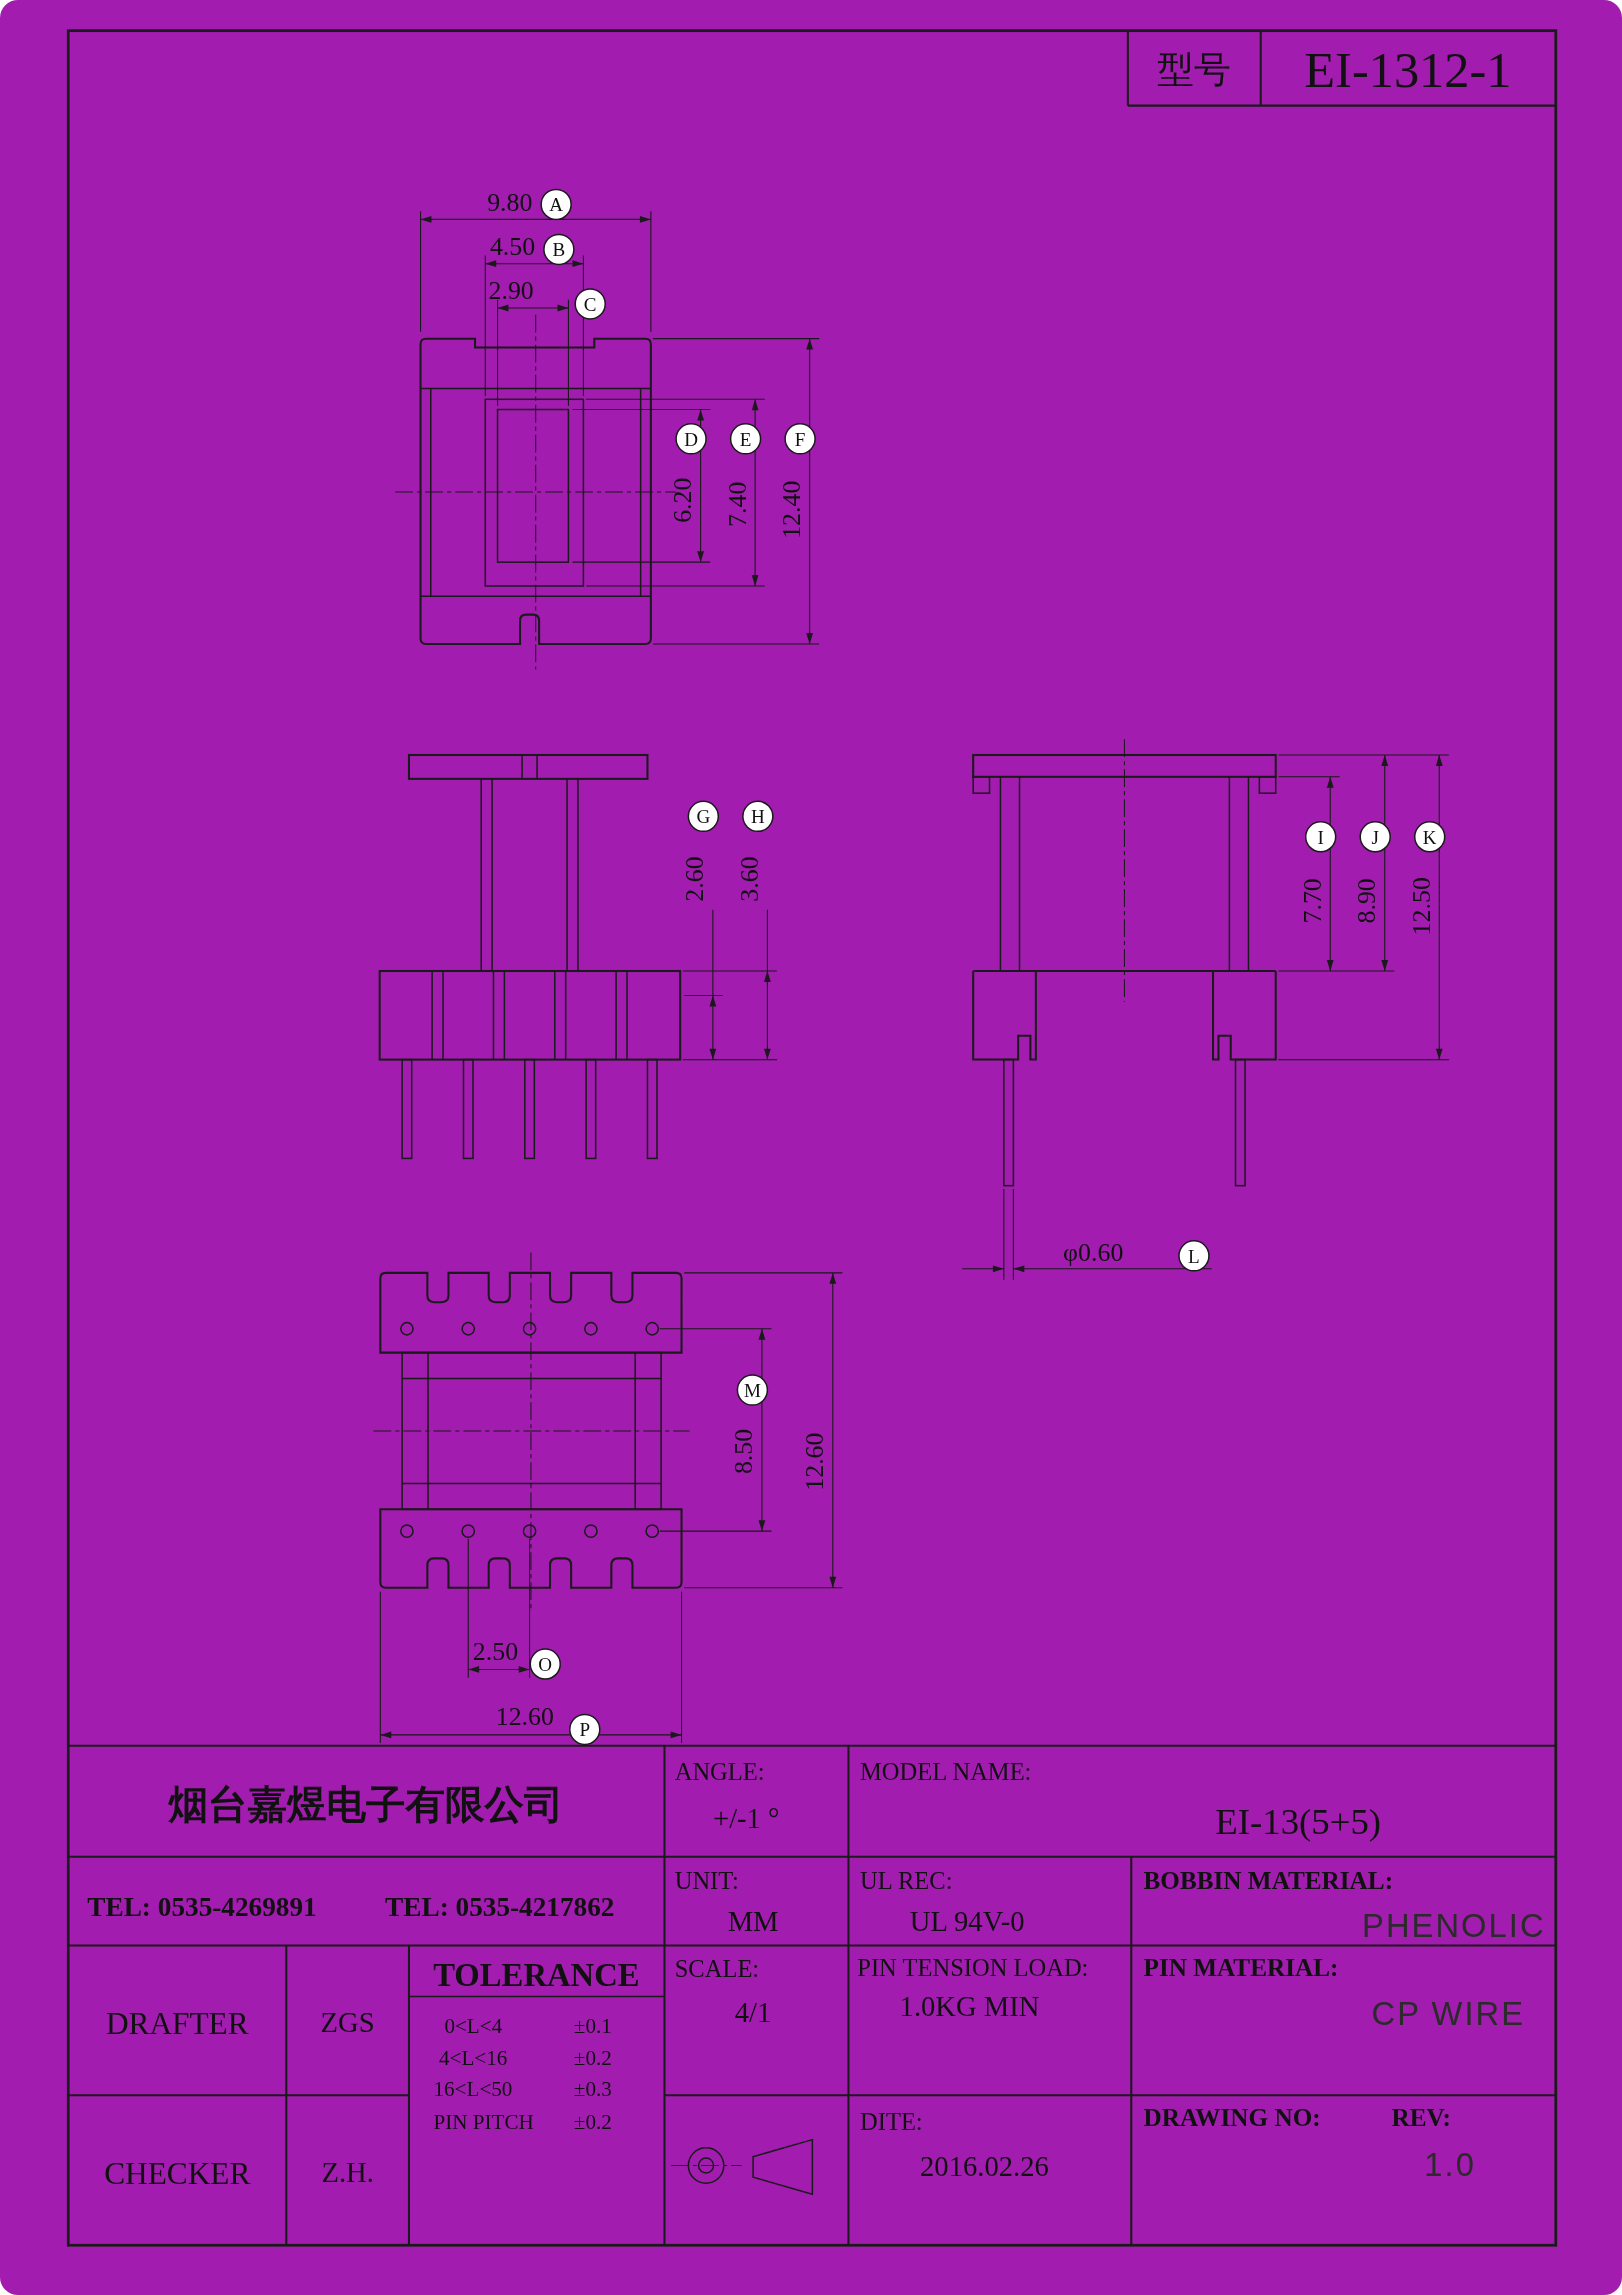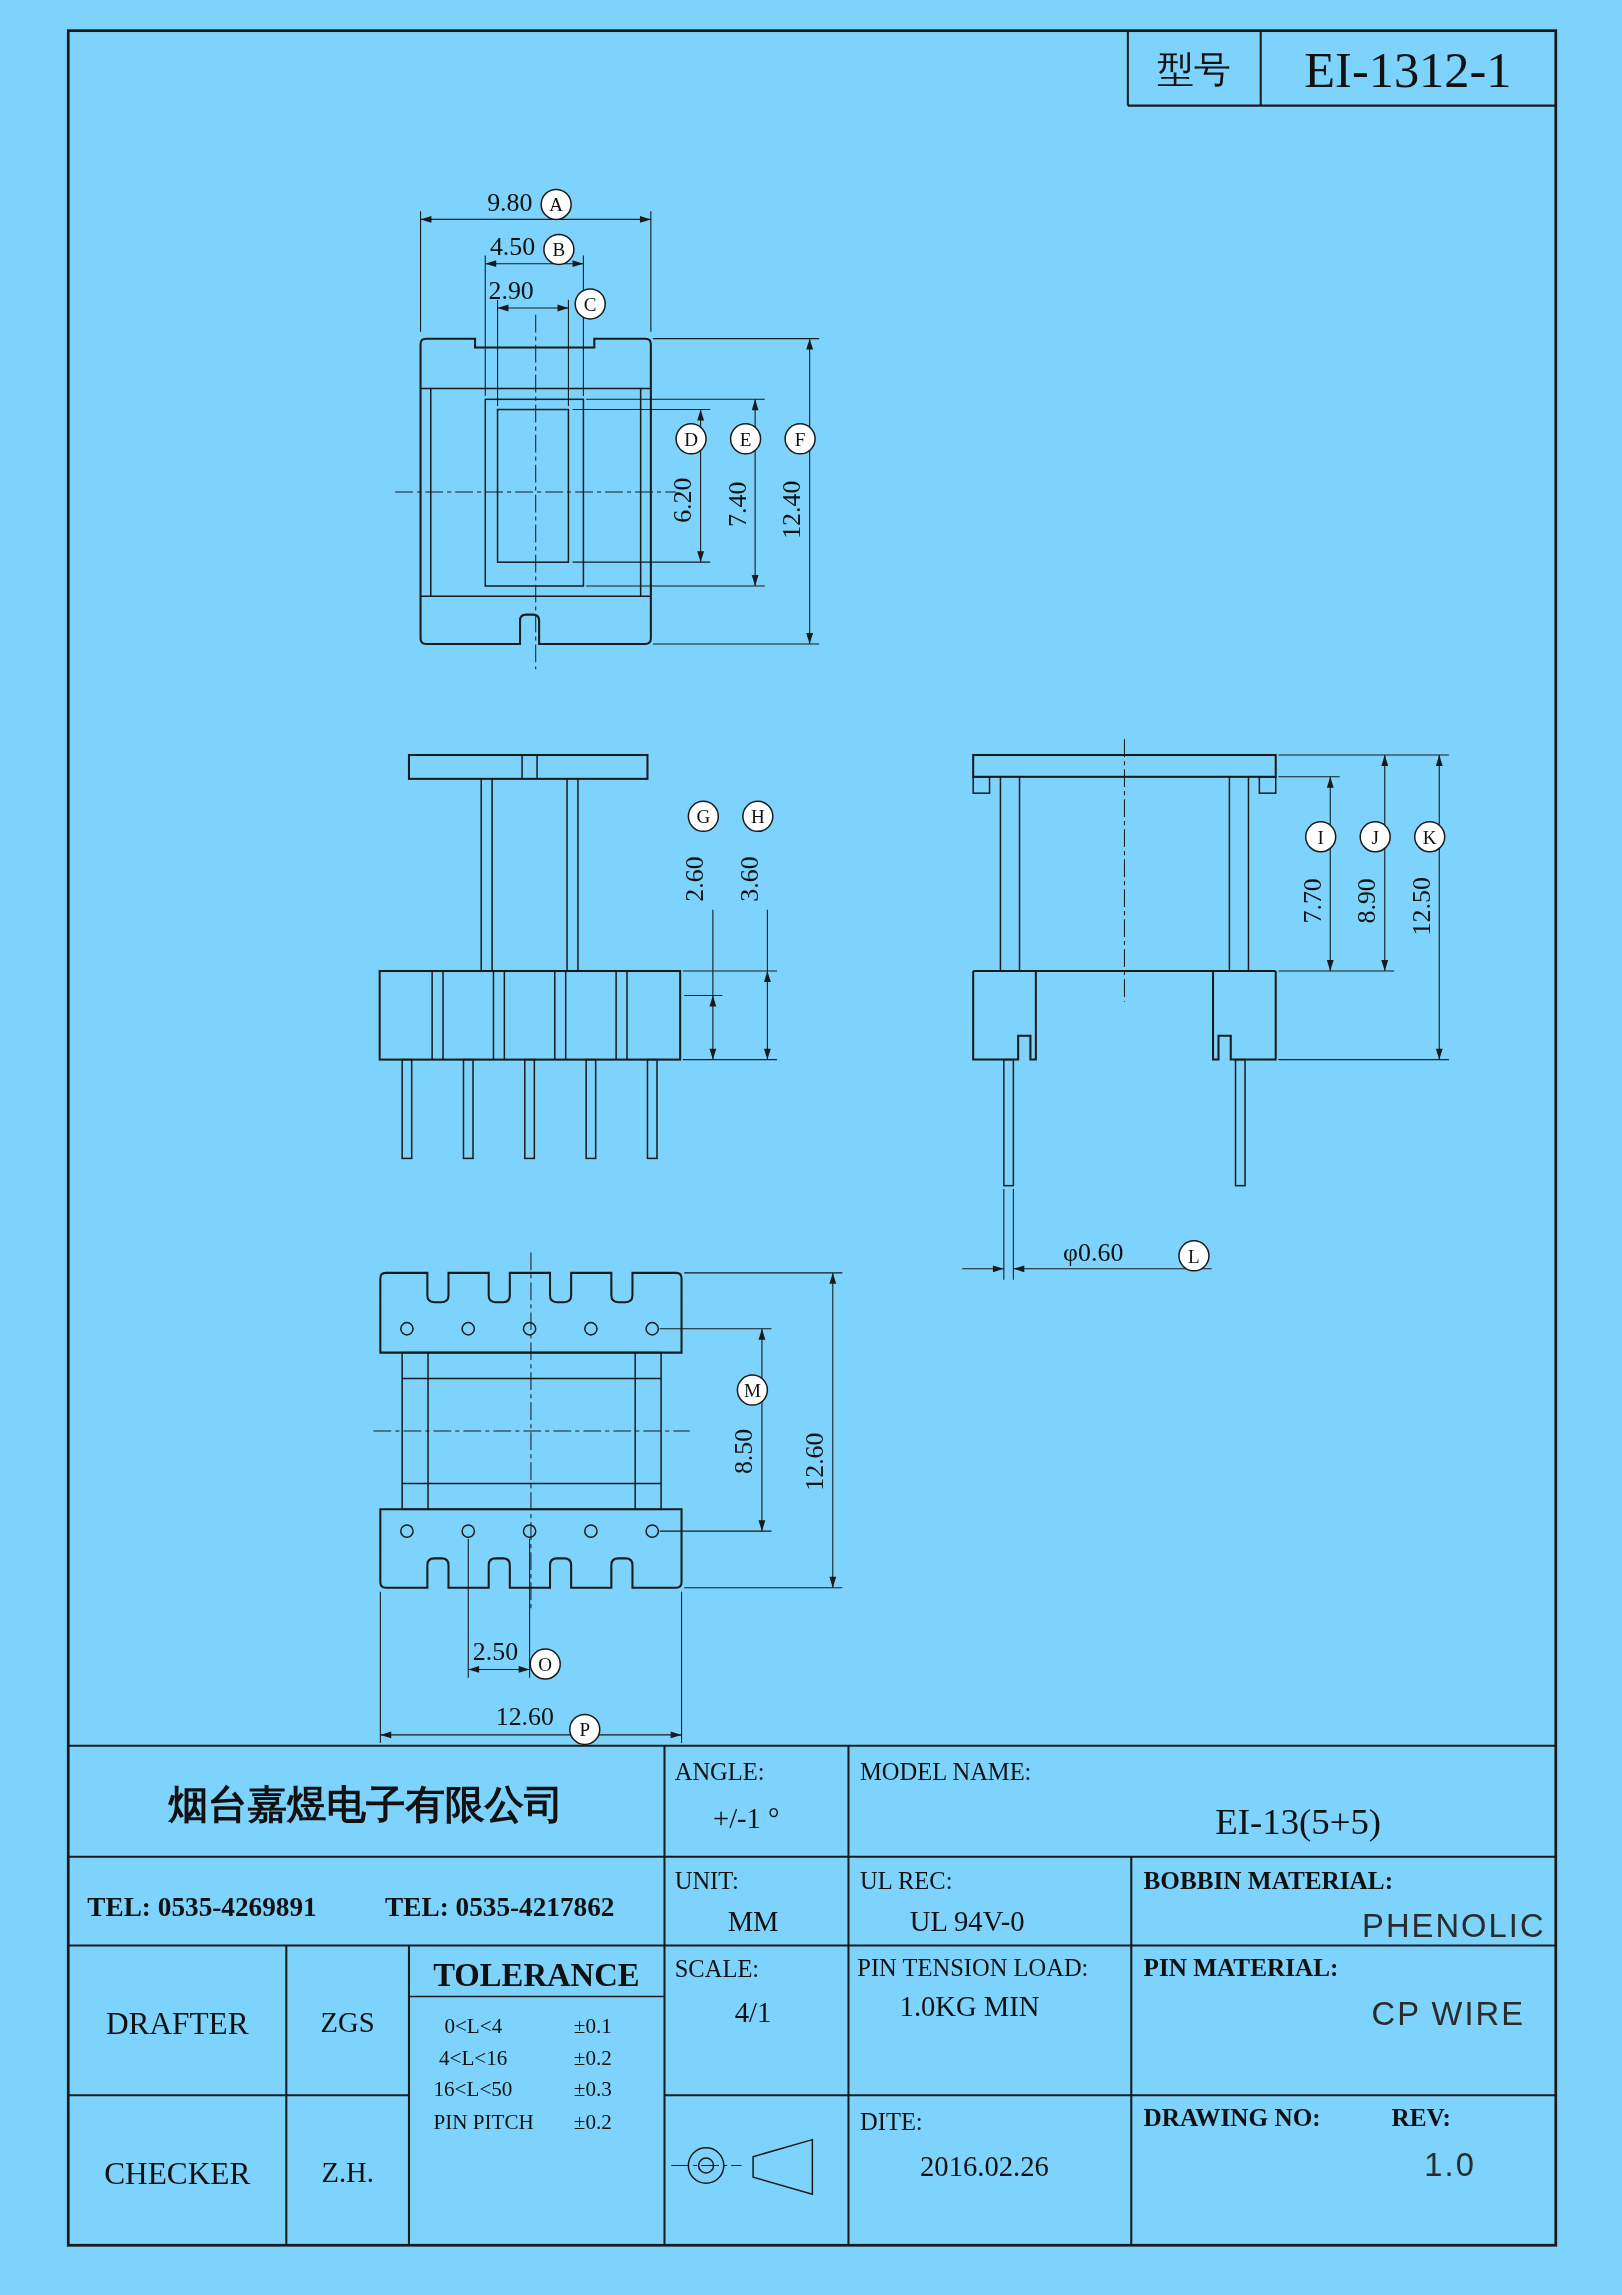--- a/index.html
+++ b/index.html
@@ -1,16 +1,16 @@
 <!DOCTYPE html>
 <html style="font-size:11px"><head>
 <meta charset="utf-8">
 <style>
   html,body{margin:0;padding:0;background:#fff;}
-  .page{position:relative;width:1622px;height:2295px;background:#7dd3fc;font-family:"Liberation Serif",serif;}
+  .page{position:relative;width:1622px;height:2295px;background:#a21caf;font-family:"Liberation Serif",serif;border-radius:18px;}
   svg{position:absolute;left:0;top:0;}
   .ol{fill:none;stroke:#1a1a1a;stroke-width:3;}
   .ol4{fill:none;stroke:#1a1a1a;stroke-width:4;}
   .ol2{fill:none;stroke:#1a1a1a;stroke-width:2.2;}
   .dl{fill:none;stroke:#1a1a1a;stroke-width:1.6;}
   .cl{fill:none;stroke:#1a1a1a;stroke-width:1.5;stroke-dasharray:26 6 6 6;}
   .ar{fill:#1a1a1a;stroke:none;}
   .dim{font:38px "Liberation Serif",serif;fill:#111;}
   .mid{text-anchor:middle;}
   .refc{fill:#fff;stroke:#1a1a1a;stroke-width:2.2;}

